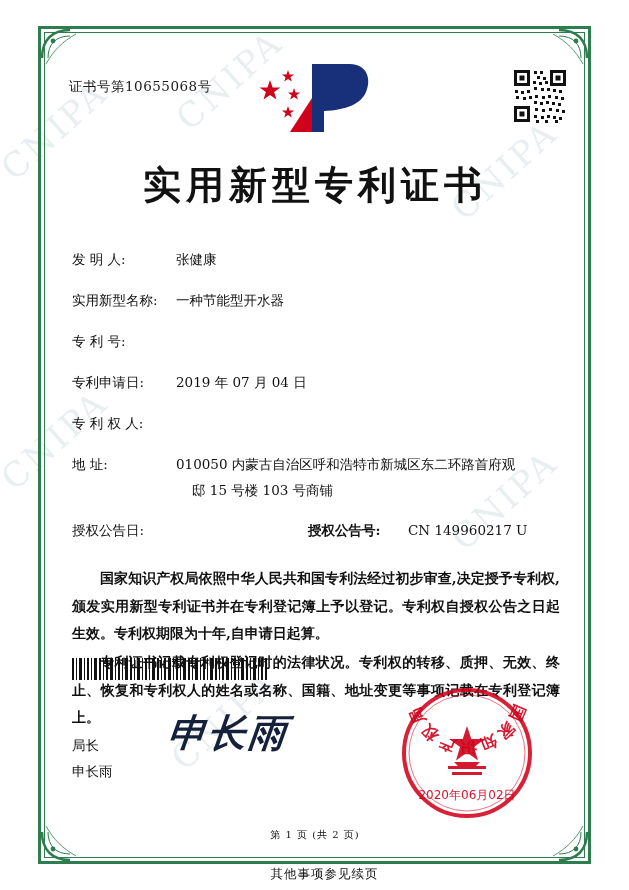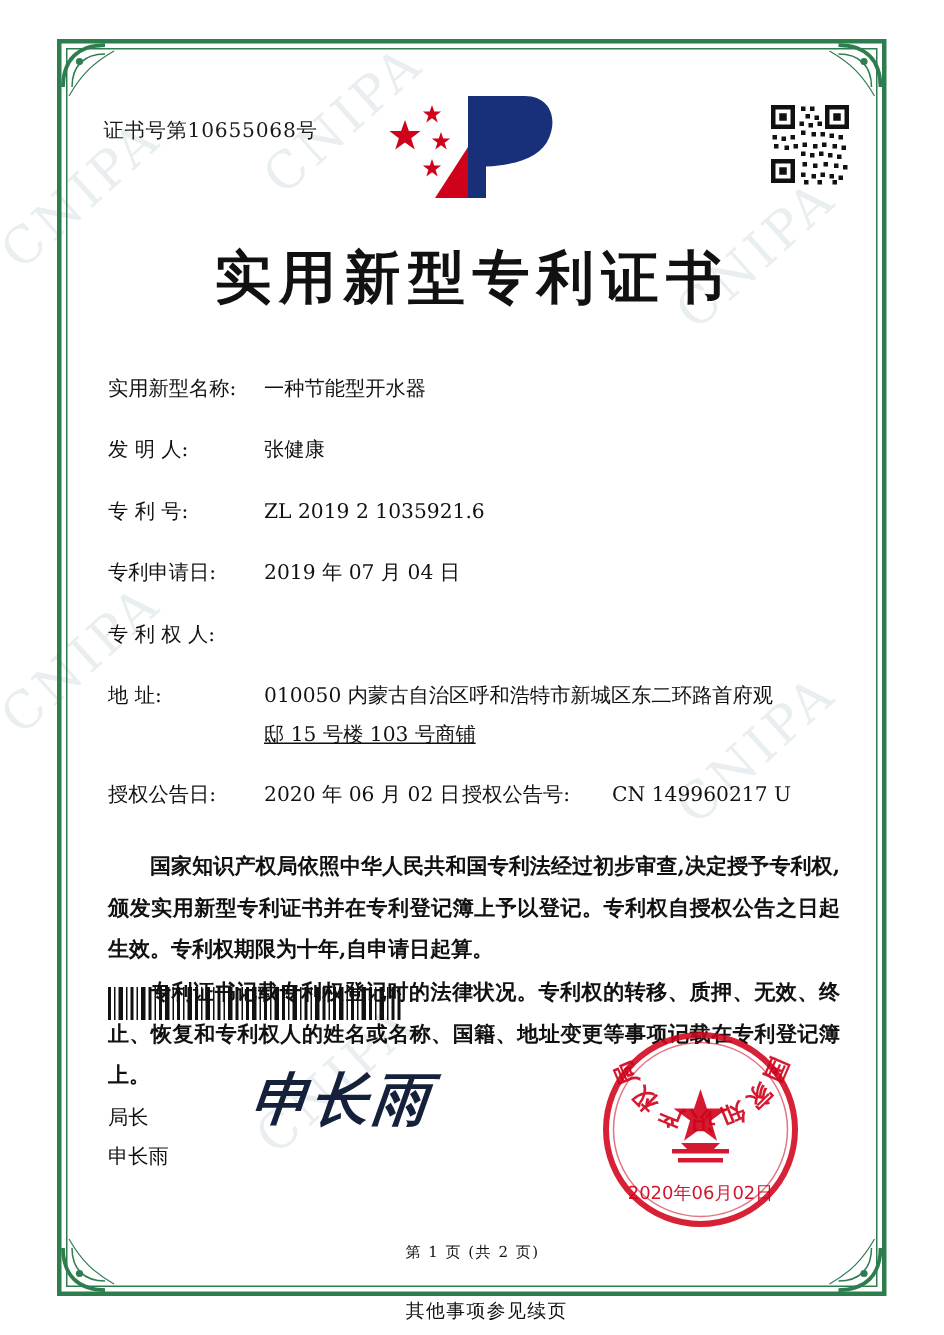--- a/index.html
+++ b/index.html
@@ -132,40 +132,39 @@
     flex: 0 0 104px;
     letter-spacing: 0px;
     white-space: nowrap;
   }
   .field .val {
     flex: 1;
   }
   .field .val .line2 {
     display: block;
     margin-top: 5px;
-    margin-left: 0;
-    text-decoration: underline;
+    margin-left: 16px;
   }
   .two-col {
     display: flex;
     margin-bottom: 18px;
   }
   .two-col .half {
     display: flex;
     align-items: flex-start;
   }
   .two-col .half.first { width: 236px; flex: 0 0 236px; }
   .two-col .lbl {
     width: 104px;
     flex: 0 0 104px;
     display: flex;
     justify-content: space-between;
     white-space: nowrap;
   }
-  .two-col .lbl.wide { width: 100px; flex: 0 0 100px; }
+  .two-col .lbl.wide { width: 100px; flex: 0 0 100px; font-weight: bold; }
 
   
   .paras {
     margin-top: 24px;
     padding: 0 10px 0 12px;
     font-size: 14px;
     line-height: 1.95;
     text-align: justify;
     font-weight: bold;
   }
@@ -380,32 +379,31 @@
         </g>
       </svg>
     </div>
   </div>
 
   <div class="doc-title">实用新型专利证书</div>
 
   <div class="fields">
 
     <div class="field">
+      <div class="lbl">发  明  人:</div>
+      <div class="val">张健康</div>
+    </div>
+
+    <div class="field">
       <div class="lbl">实用新型名称:</div>
       <div class="val">一种节能型开水器</div>
     </div>
 
     <div class="field">
-      <div class="lbl">发  明  人:</div>
-      <div class="val">张健康</div>
-    </div>
-
-    <div class="field">
       <div class="lbl">专  利  号:</div>
-      <div class="val">ZL 2019 2 1035921.6</div>
     </div>
 
     <div class="field">
       <div class="lbl">专利申请日:</div>
       <div class="val">2019 年 07 月 04 日</div>
     </div>
 
     <div class="field">
       <div class="lbl">专 利 权 人:</div>
     </div>
@@ -414,21 +412,20 @@
       <div class="lbl">地        址:</div>
       <div class="val">
         <span>010050 内蒙古自治区呼和浩特市新城区东二环路首府观</span>
         <span class="line2">邸 15 号楼 103 号商铺</span>
       </div>
     </div>
 
     <div class="two-col">
       <div class="half first">
         <div class="lbl">授权公告日:</div>
-        <div class="val">2020 年 06 月 02 日</div>
       </div>
       <div class="half">
         <div class="lbl wide">授权公告号:</div>
         <div class="val">CN 149960217 U</div>
       </div>
     </div>
   </div>
 
   <div class="paras">
     <p>国家知识产权局依照中华人民共和国专利法经过初步审查,决定授予专利权,颁发实用新型专利证书并在专利登记簿上予以登记。专利权自授权公告之日起生效。专利权期限为十年,自申请日起算。</p>

